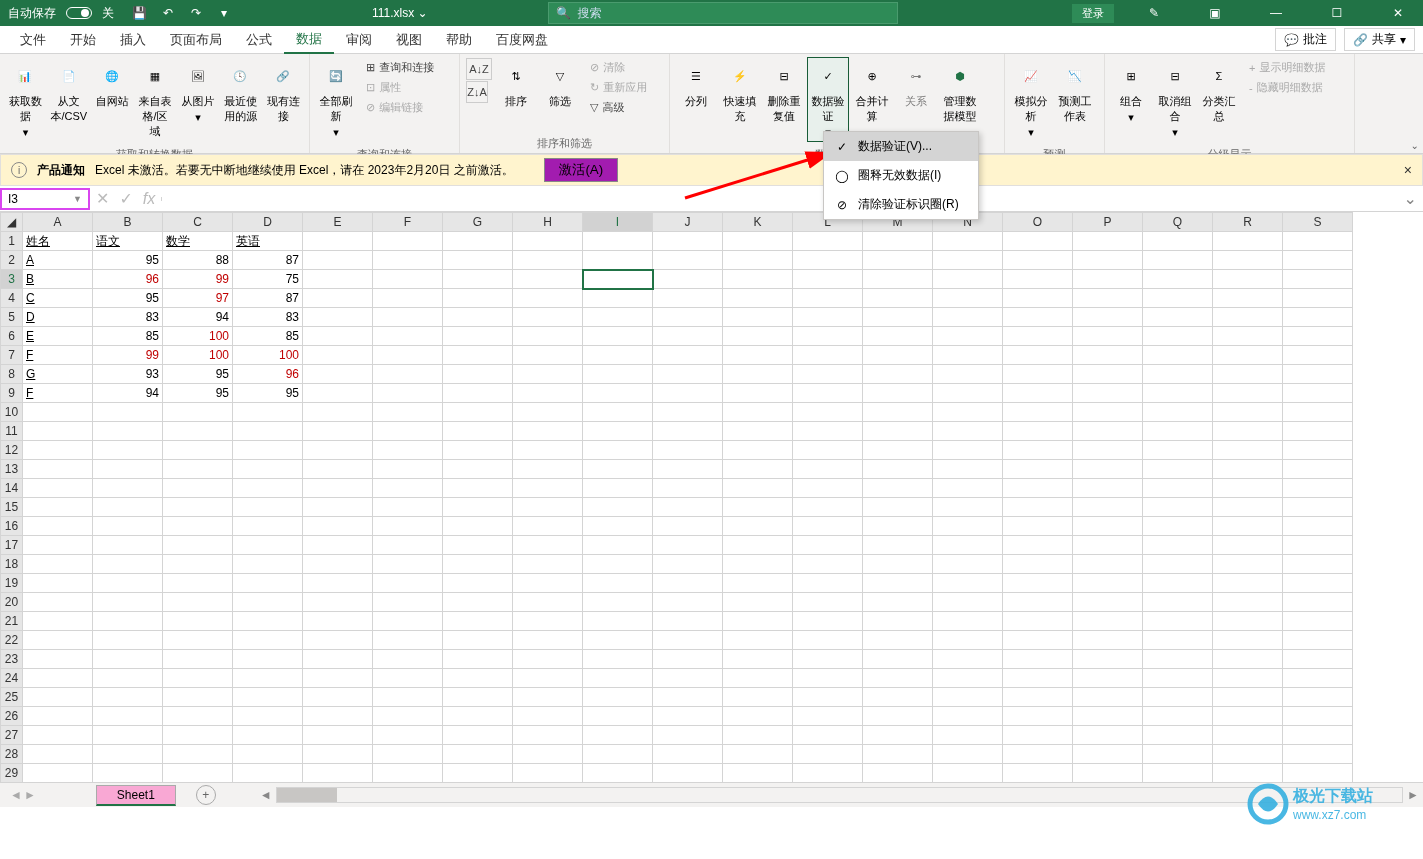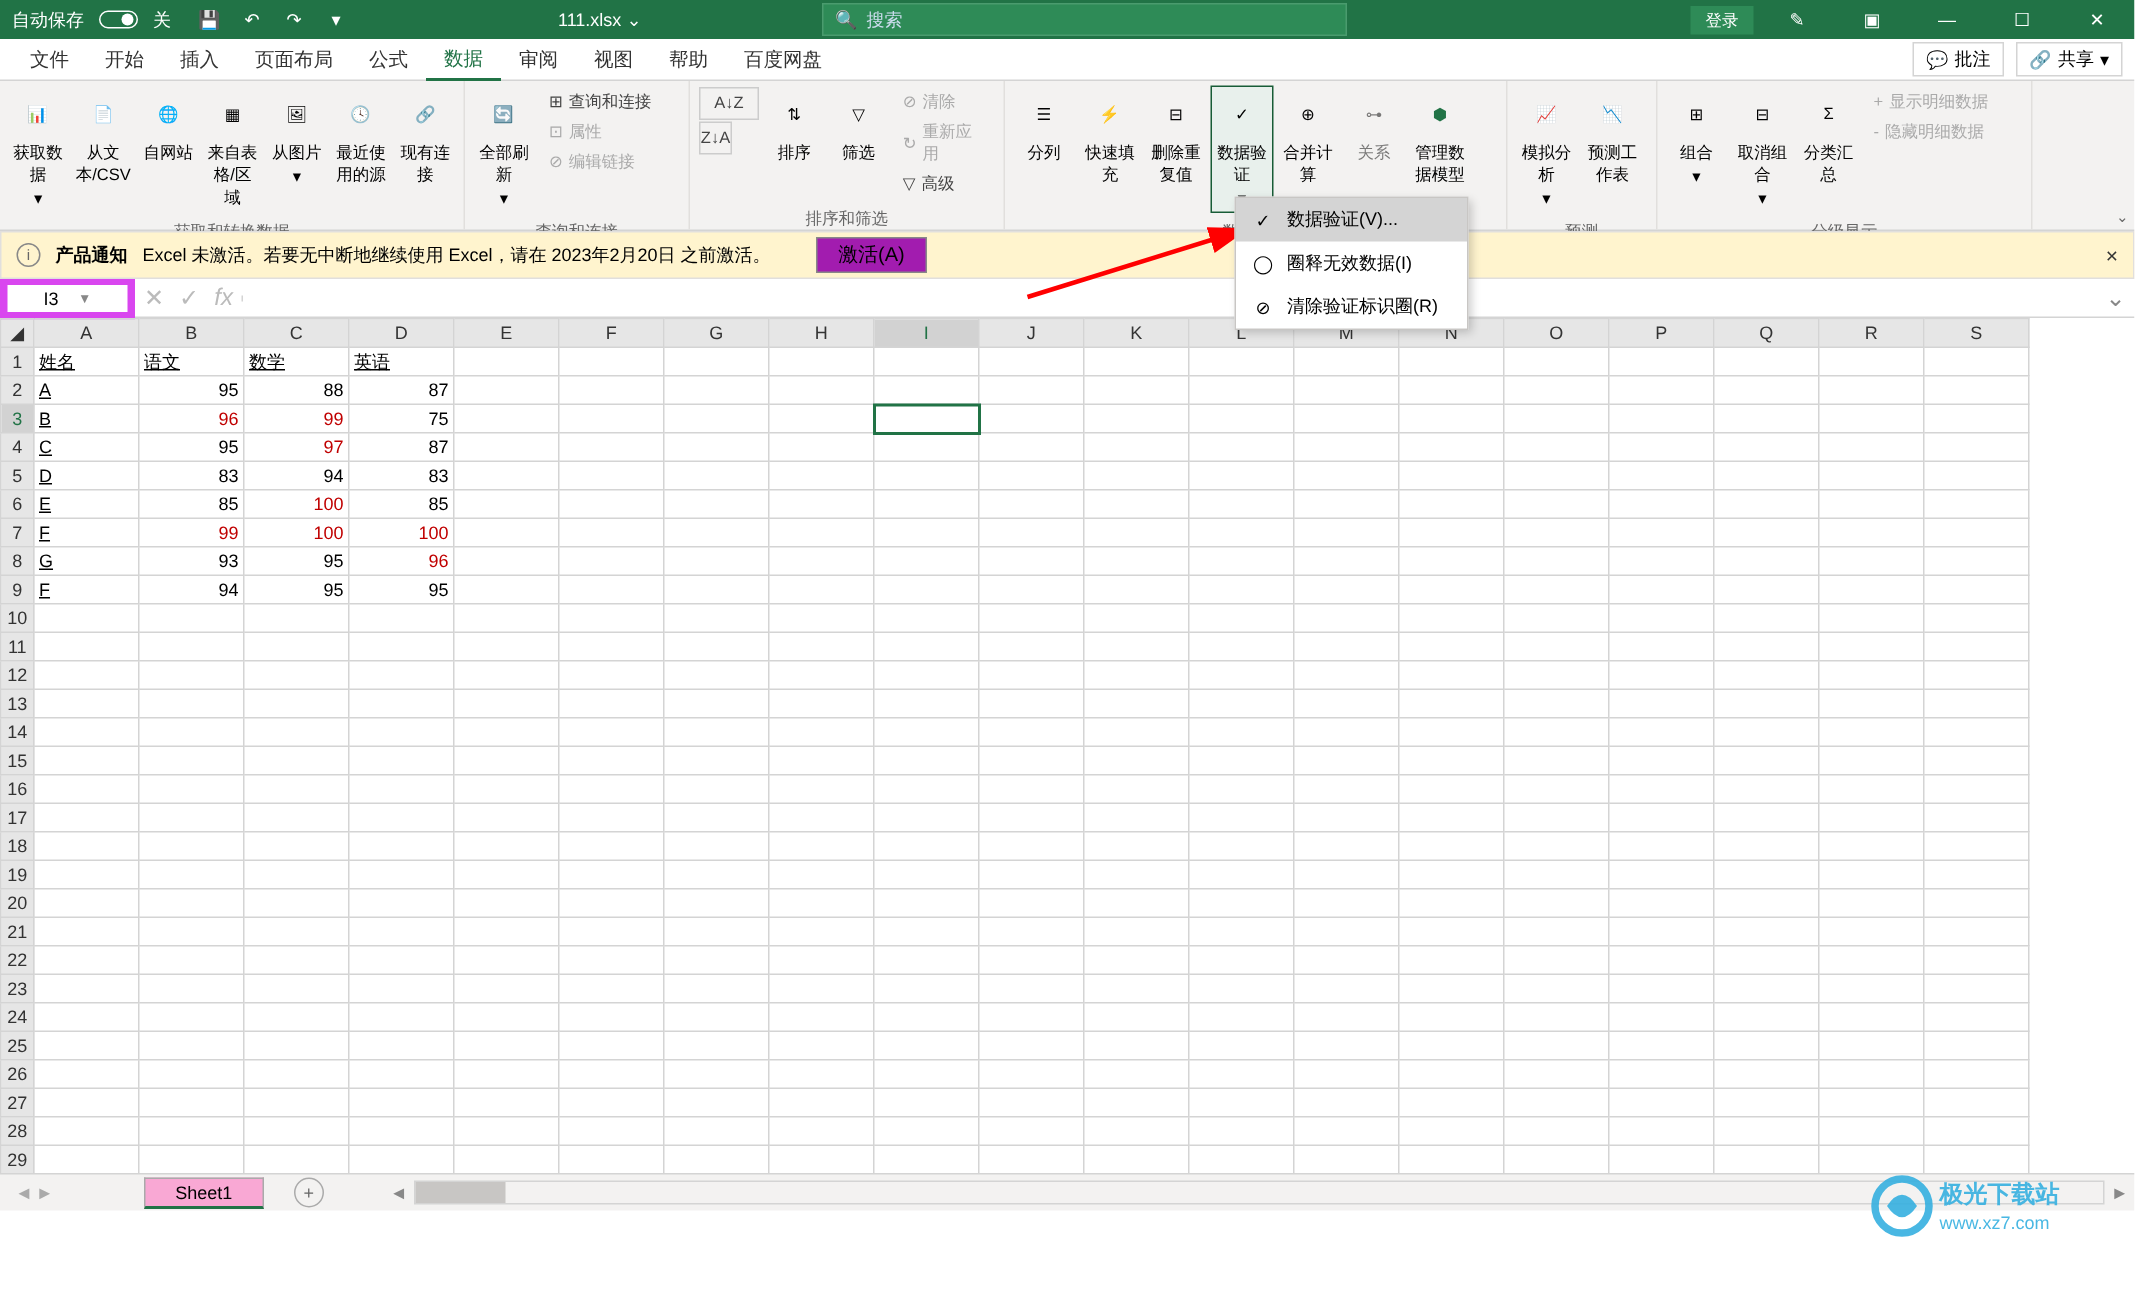--- a/index.html
+++ b/index.html
@@ -7,21 +7,21 @@
 
 
 .titlebar { height: 26px; background: #217346; display: flex; align-items: center; color: #fff; font-size: 12px; }
 .autosave { display: flex; align-items: center; gap: 10px; padding: 0 8px; }
 .toggle { width: 26px; height: 12px; border: 1px solid #fff; border-radius: 6px; position: relative; }
 .toggle::after { content: ''; position: absolute; width: 8px; height: 8px; background: #fff; border-radius: 50%; top: 1px; right: 2px; }
 .qat { display: flex; gap: 12px; align-items: center; padding: 0 10px; }
 .qat-icon { width: 16px; height: 16px; display: flex; align-items: center; justify-content: center; }
 .filename { flex: 0 0 auto; margin-left: 130px; }
 .searchbox { margin-left: 120px; width: 350px; height: 22px; background: #2e8b57; border: 1px solid #4a9b6e; display: flex; align-items: center; padding: 0 8px; gap: 6px; }
-.titlebar-right { margin-left: auto; display: flex; align-items: center; gap: 8px; padding-right: 4px; }
+.titlebar-right { margin-left: auto; display: flex; align-items: center; gap: 19px; padding-right: 4px; }
 .login-btn { background: #2e8b57; padding: 2px 10px; font-size: 11px; }
 .win-btn { width: 42px; height: 26px; display: flex; align-items: center; justify-content: center; }
 
 
 .tabs { height: 28px; background: #fff; display: flex; align-items: center; border-bottom: 1px solid #d4d4d4; padding: 0 8px; position: relative; }
 .tabs .tab { padding: 4px 12px; font-size: 13px; color: #333; cursor: pointer; }
 .tabs .tab.active { color: #217346; border-bottom: 2px solid #217346; font-weight: 500; }
 .tabs-right { margin-left: auto; display: flex; gap: 8px; align-items: center; }
 .comments-btn, .share-btn { border: 1px solid #d4d4d4; padding: 2px 8px; font-size: 12px; display: flex; align-items: center; gap: 4px; }
 
@@ -48,21 +48,21 @@
 .arrow-annotation { position: absolute; top: 148px; left: 680px; z-index: 99; pointer-events: none; }
 
 
 .notify { height: 32px; background: #fff4ce; border: 1px solid #e1dfdd; display: flex; align-items: center; padding: 0 10px; font-size: 12px; gap: 10px; position: relative; }
 .notify-icon { width: 16px; height: 16px; border: 1px solid #888; border-radius: 50%; display: flex; align-items: center; justify-content: center; font-size: 10px; color: #666; }
 .notify-btn { border: 1px solid #888; padding: 2px 14px; background: #a21caf; margin-left: 20px; }
 .notify-close { position: absolute; right: 10px; font-size: 14px; color: #333; }
 
 
 .formulabar { height: 26px; display: flex; align-items: center; border-bottom: 1px solid #d4d4d4; background: #fff; }
-.namebox { width: 90px; border: 5px solid #d946ef; padding: 2px 24px; font-size: 12px; display: flex; align-items: center; }
+.namebox { width: 90px; border: 2px solid #d946ef; padding: 2px 6px; font-size: 12px; display: flex; align-items: center; }
 .namebox-dd { margin-left: auto; font-size: 9px; color: #888; }
 .fx-btns { display: flex; align-items: center; padding: 0 6px; gap: 10px; color: #bbb; }
 .fx-input { flex: 1; border-left: 1px solid #d4d4d4; padding: 2px 6px; font-size: 12px; }
 
 
 .grid-container { position: relative; width: 1423px; height: 570px; overflow: hidden; }
 .grid-table { border-collapse: collapse; table-layout: fixed; }
 .grid-table th, .grid-table td { border: 1px solid #d4d4d4; font-size: 12px; height: 19px; padding: 0 3px; }
 .grid-table th { background: #e6e6e6; font-weight: normal; color: #333; text-align: center; }
 .grid-table th.rowhead { width: 22px; text-align: center; }
@@ -201,21 +201,21 @@
             <span>编辑链接</span>
           </div>
       </div>
     </div>
     <div class="ribbon-group-label">查询和连接</div>
   </div>
 
   <div class="ribbon-group" style="width:210px">
     <div class="ribbon-group-content">
       <div class="ribbon-col">
-        <div class="ribbon-btn-small" style="border:1px solid #ccc;width:40px;height:22px;justify-content:center">A↓Z</div>
+        <div class="ribbon-btn-small" style="border:1px solid #ccc;width:26px;height:22px;justify-content:center">A↓Z</div>
         <div class="ribbon-btn-small" style="border:1px solid #ccc;width:22px;height:22px;justify-content:center">Z↓A</div>
       </div>
       <div class="ribbon-btn-large">
           <div class="icon-box">⇅</div>
           <span>排序</span>
         </div>
       <div class="ribbon-btn-large">
           <div class="icon-box">▽</div>
           <span>筛选</span>
         </div>

